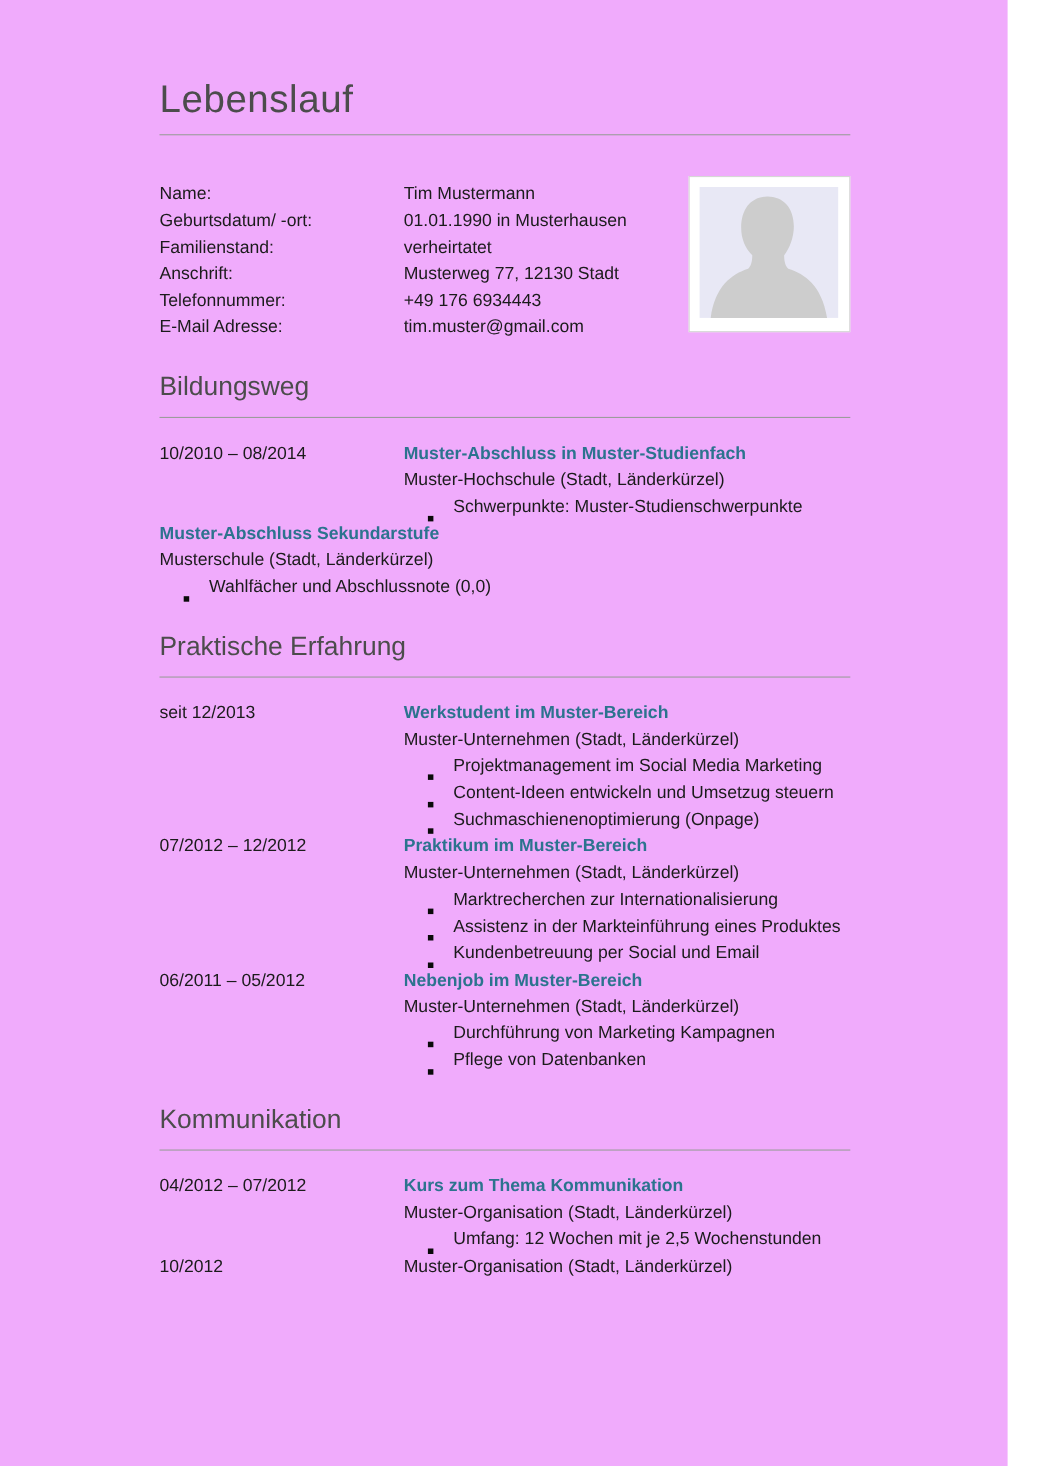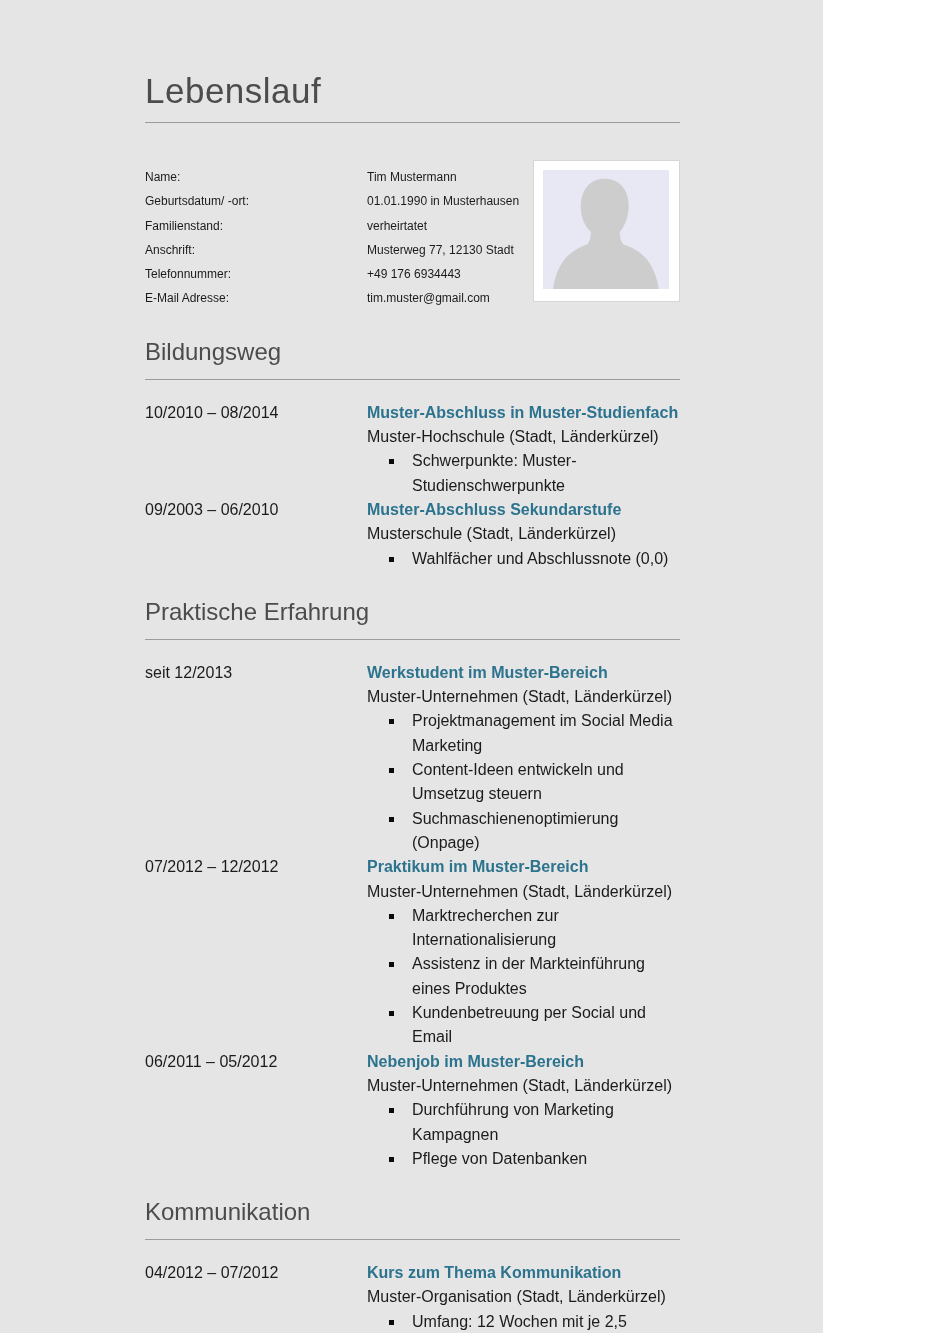--- a/index.html
+++ b/index.html
@@ -1,50 +1,50 @@
 <!DOCTYPE html>
 <html lang="de" style="--accent: #2c738e;"><head>
 <meta charset="utf-8">
 <style>
   :root { --accent:#2c738e; --heading:#4c4c4c; --rule:#9c9c9c; --text:#1b1b1b; }
   * { box-sizing:border-box; }
   html,body { margin:0; padding:0; background:#ffffff; }
   .page {
-    width:823px; height:1333px; background:#e5e5e5; position:relative;
+    width:916px; height:1333px; background:#f0abfc; position:relative;
     font-family:"Liberation Sans","DejaVu Sans",sans-serif; color:var(--text);
     padding:70px 143px 0 145px;
   }
   h1.doc-title {
     margin:0; font-size:35px; font-weight:400; color:var(--heading);
     line-height:1.2; letter-spacing:0.5px;
   }
   .rule { border:none; border-top:1px solid var(--rule); margin:10px 0 0; height:0; }
   .personal { position:relative; margin-top:42px; }
-  .personal-rows { font-size:12px; line-height:24.3px; }
+  .personal-rows { font-size:16px; line-height:24.3px; }
   .prow { display:flex; }
   .plabel { flex:0 0 222px; }
   .pvalue { flex:1; }
   .photo-frame {
     position:absolute; top:-5px; right:0; width:147px; height:142px;
     background:#fff; border:1px solid #d6d6d6; padding:9px 10px 12px 9px;
   }
   .photo-inner { width:100%; height:100%; background:#e8e8f5; overflow:hidden; position:relative; }
   .photo-inner svg { position:absolute; left:0; bottom:0; width:100%; height:100%; }
   h2.section-heading {
     font-size:24px; font-weight:400; color:var(--heading);
     margin:26px 0 0; line-height:1.25;
   }
   section .rule { margin-top:12px; }
   .entries { margin-top:21px; font-size:16px; line-height:24.3px; }
   .entry { display:flex; }
   .edate { flex:0 0 222px; }
   .ebody { flex:1; }
   .etitle { font-weight:700; color:var(--accent); }
   ul.bullets { list-style:none; margin:0; padding:0; }
-  li.bullet { display:flex; align-items:flex-start; }
+  li.bullet { display:flex; align-items:flex-end; }
   .bmark { flex:0 0 auto; width:5px; height:5px; background:#0a0a0a; margin:10px 18px 0 22px; }
   .btext { flex:1; }
 </style>
 </head>
 <body>
 
 <div class="page">
 
   <h1 class="doc-title">Lebenslauf</h1>
   <hr class="rule">
@@ -105,21 +105,20 @@
       <ul class="bullets">
   <li class="bullet">
     <span class="bmark"></span>
     <span class="btext">Schwerpunkte: Muster-Studienschwerpunkte</span>
   </li>
 </ul>
     </div>
   </div>
 
   <div class="entry">
-    <div class="edate">09/2003 – 06/2010</div>
     <div class="ebody">
       <div class="etitle">Muster-Abschluss Sekundarstufe</div>
       <div class="esub">Musterschule (Stadt, Länderkürzel)</div>
       <ul class="bullets">
   <li class="bullet">
     <span class="bmark"></span>
     <span class="btext">Wahlfächer und Abschlussnote (0,0)</span>
   </li>
 </ul>
     </div>

